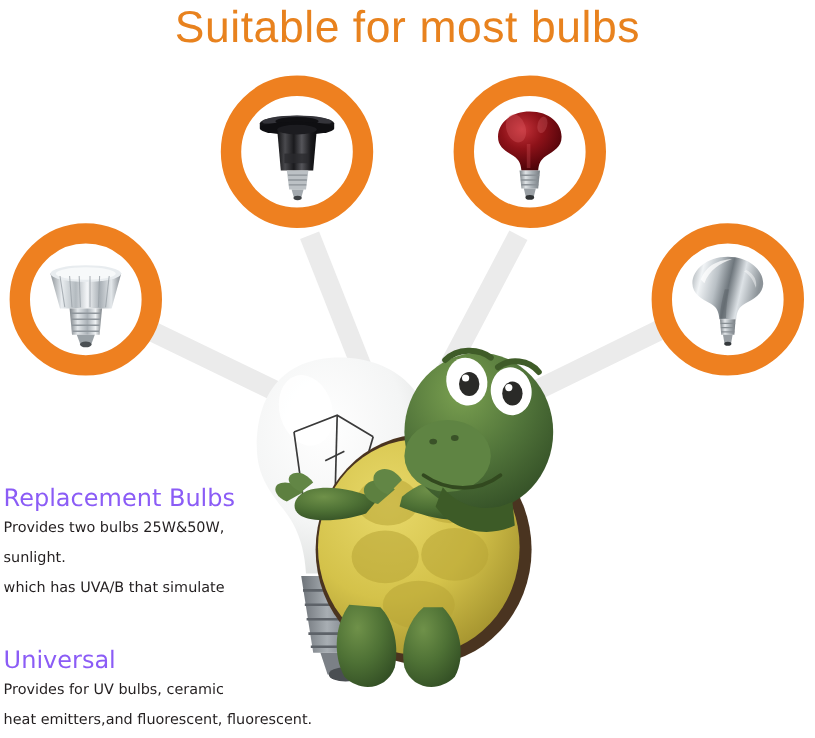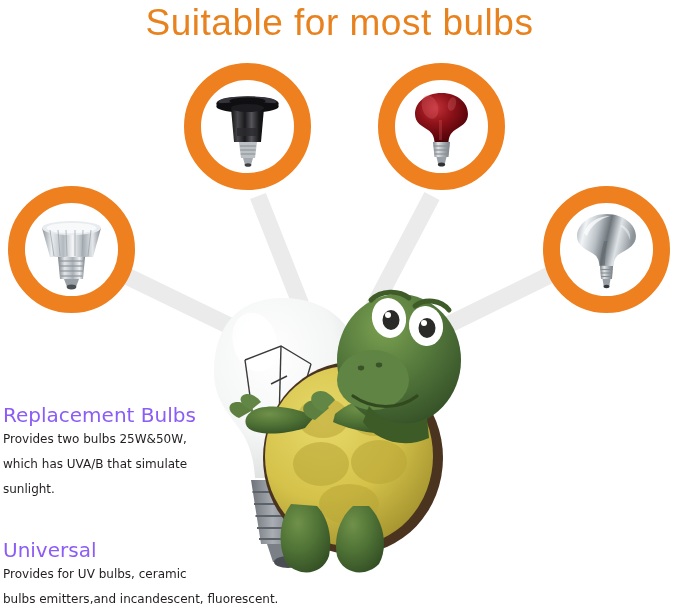--- a/index.html
+++ b/index.html
@@ -384,26 +384,26 @@
       <path d="M232 38 C 242 30 258 32 266 42" stroke="#3f5c28" stroke-width="5" fill="none" stroke-linecap="round"></path>
 
       <path d="M186 138 C 200 156 226 160 244 150 L 246 170 C 220 182 192 172 180 154 Z" fill="#3d5b27"></path>
     </g>
   </svg>
 
   <div class="feature" id="feature-replacement">
     <div class="feature-heading">Replacement Bulbs</div>
     <div class="feature-body">
       <span class="feature-body-line">Provides two bulbs 25W&amp;50W,</span>
+      <span class="feature-body-line">sunlight.</span>
       <span class="feature-body-line">which has UVA/B that simulate</span>
-      <span class="feature-body-line">sunlight.</span>
     </div>
   </div>
 
   <div class="feature" id="feature-universal">
     <div class="feature-heading">Universal</div>
     <div class="feature-body">
       <span class="feature-body-line">Provides for UV bulbs, ceramic</span>
-      <span class="feature-body-line">bulbs emitters,and incandescent, fluorescent.</span>
+      <span class="feature-body-line">heat emitters,and fluorescent, fluorescent.</span>
     </div>
   </div>
 
 </div>
 
 </body></html>

